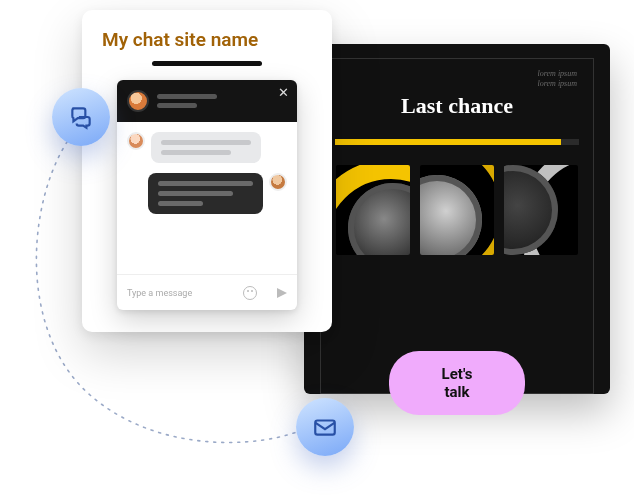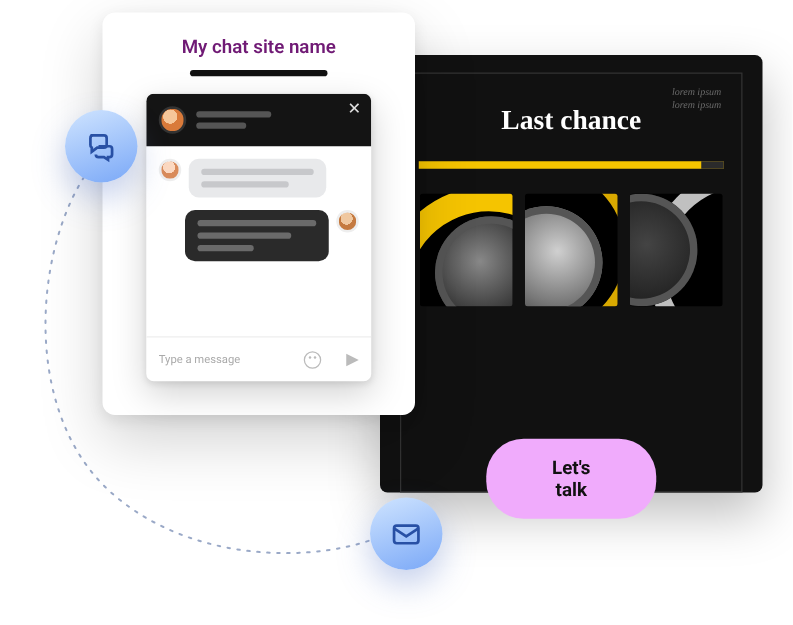--- a/index.html
+++ b/index.html
@@ -40,21 +40,21 @@
     line-height: 1.3;
     color: #6a6a6a;
     font-style: italic;
     font-family: Georgia, serif;
   }
   .promo-title {
     text-align: center;
     font-family: Georgia, "Times New Roman", serif;
     font-size: 22px;
     font-weight: 600;
-    margin-top: 10px;
+    margin-top: 20px;
   }
   .promo-sub {
     text-align: center;
     font-family: Georgia, serif;
     font-style: italic;
     font-size: 11px;
     color: #f5c400;
     margin-top: 4px;
   }
   .promo-bar {
@@ -133,24 +133,23 @@
     left: 82px;
     top: 10px;
     width: 250px;
     height: 322px;
     background: #fff;
     border-radius: 10px;
     box-shadow: 0 20px 50px rgba(0,0,0,0.18), 0 4px 12px rgba(0,0,0,0.08);
     padding: 18px 20px 0 20px;
   }
   .chat-title {
-    text-align: center;
-    font-size: 15px;
+    font-size: 19px;
     font-weight: 600;
-    color: #701a75;
+    color: #a16207;
   }
   .chat-title-underline {
     width: 110px;
     height: 5px;
     background: #111;
     border-radius: 3px;
     margin: 10px auto 14px auto;
   }
   .chatwin {
     width: 180px;

